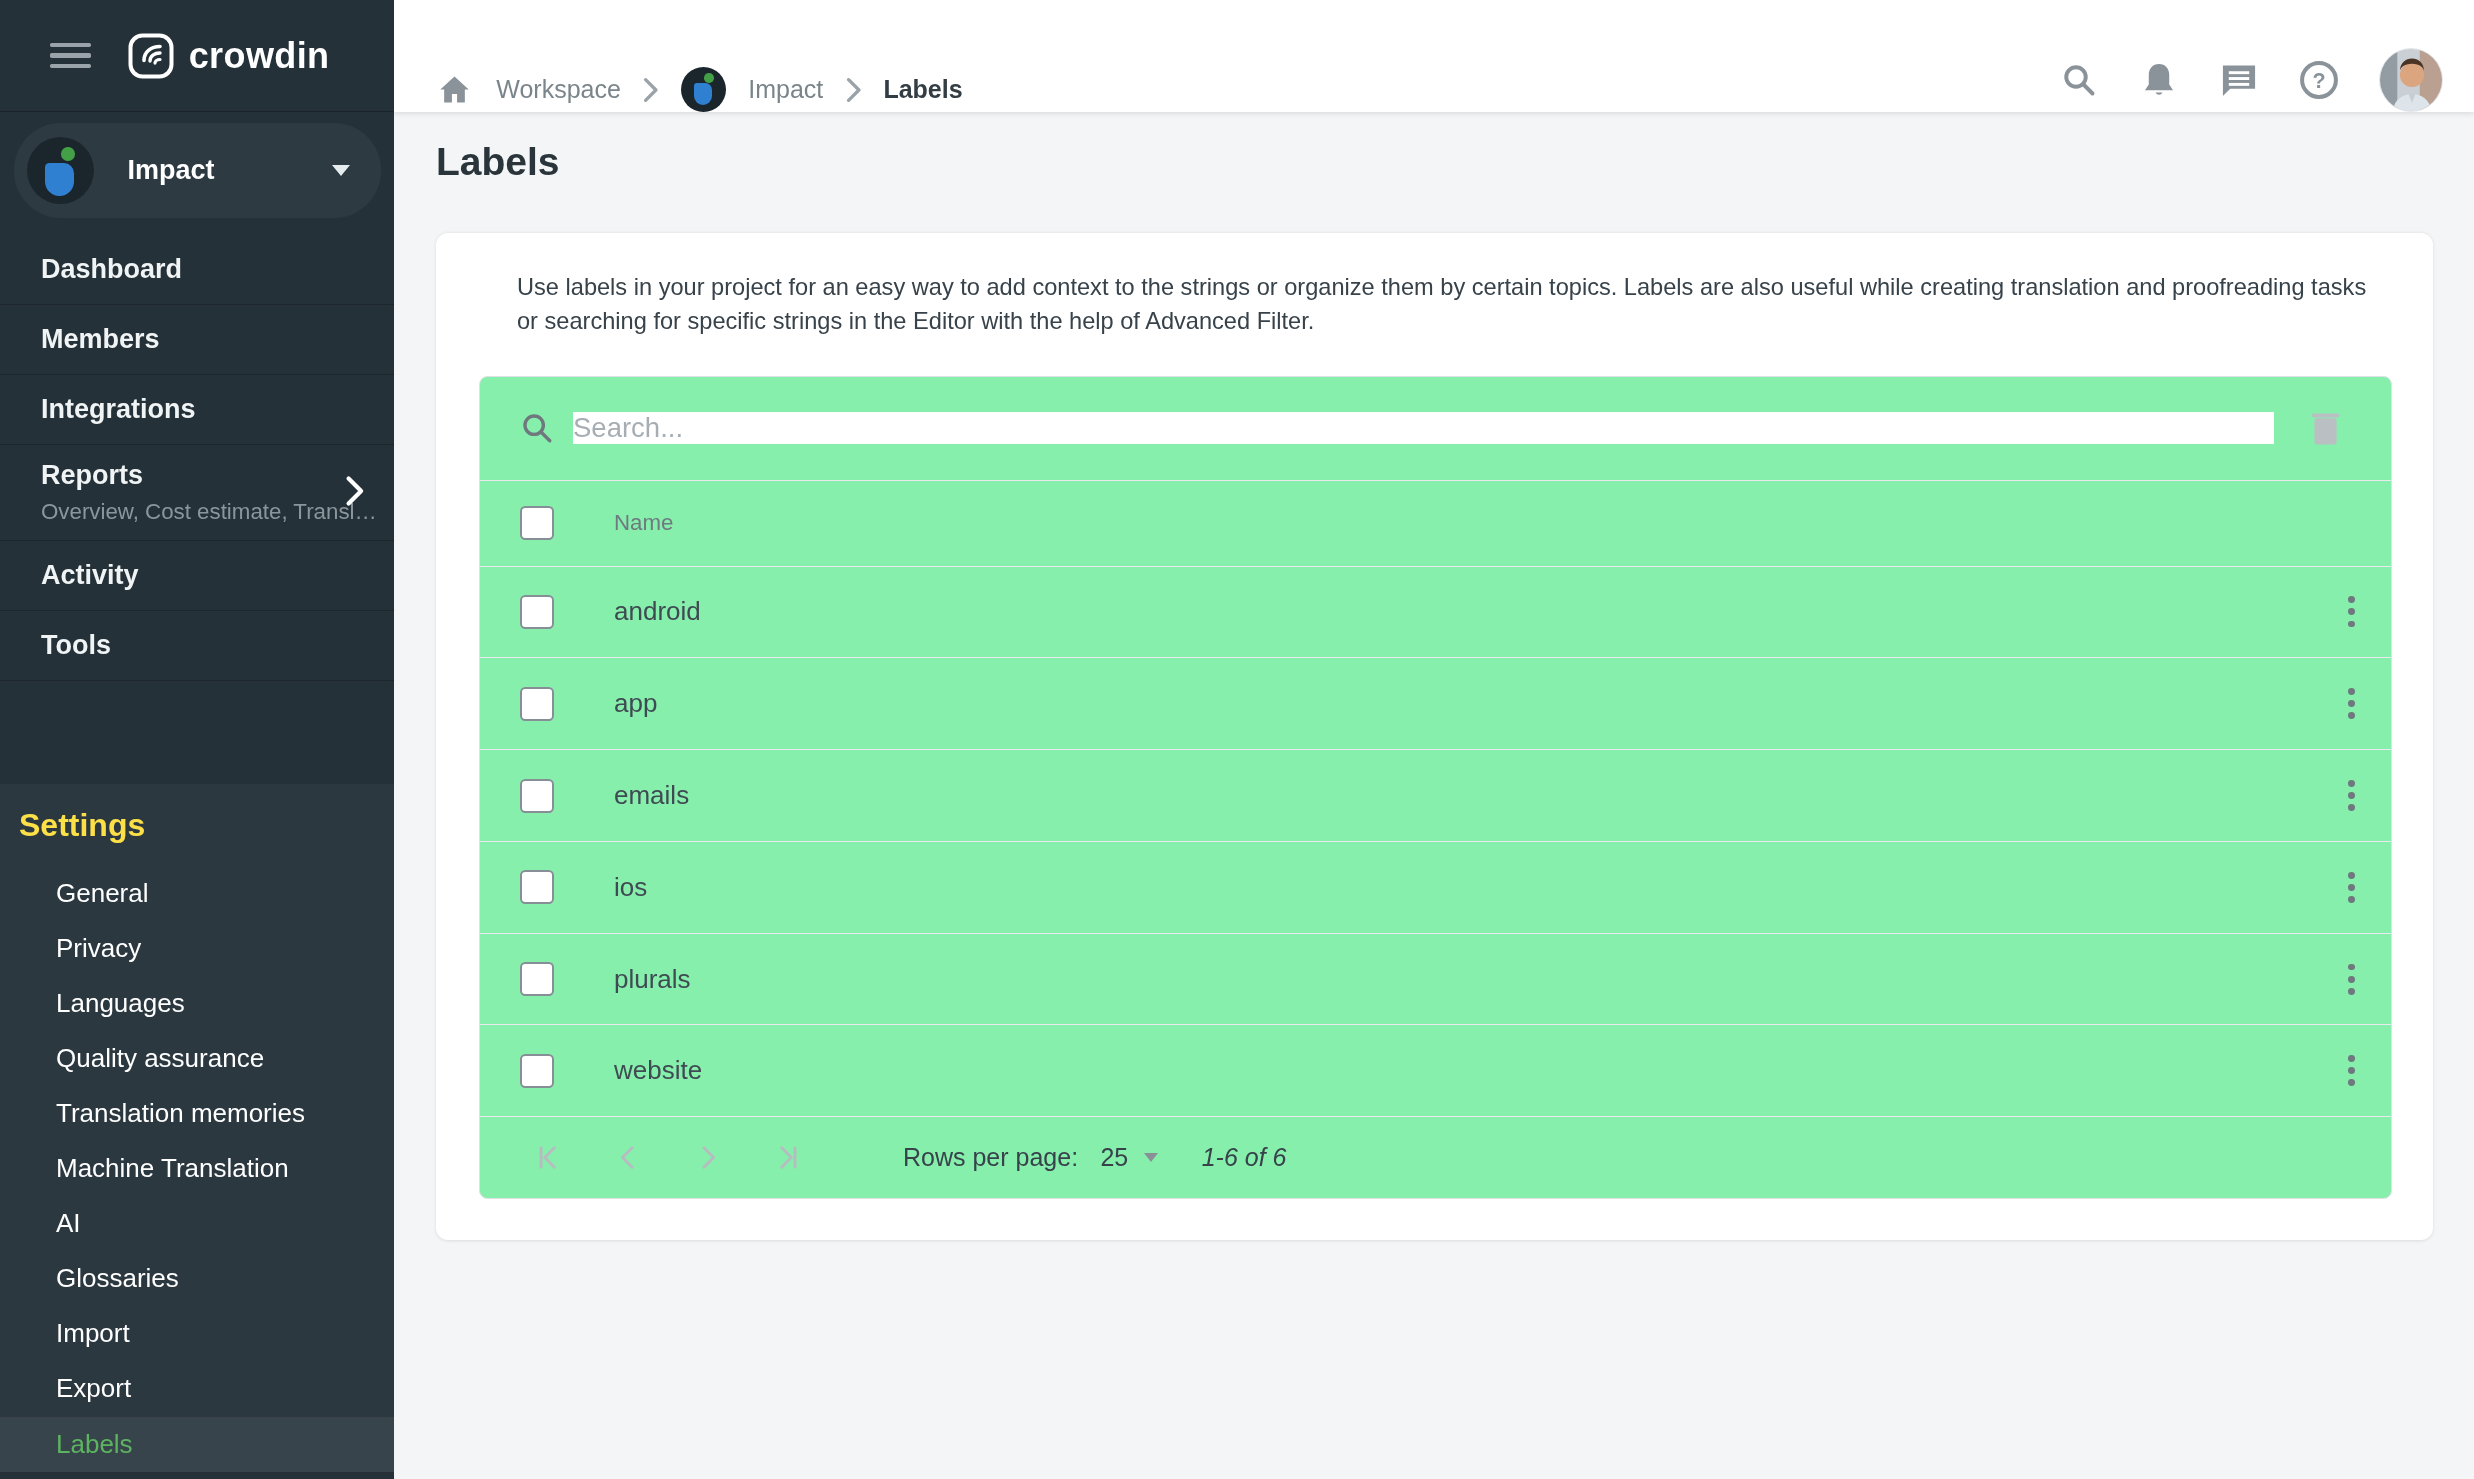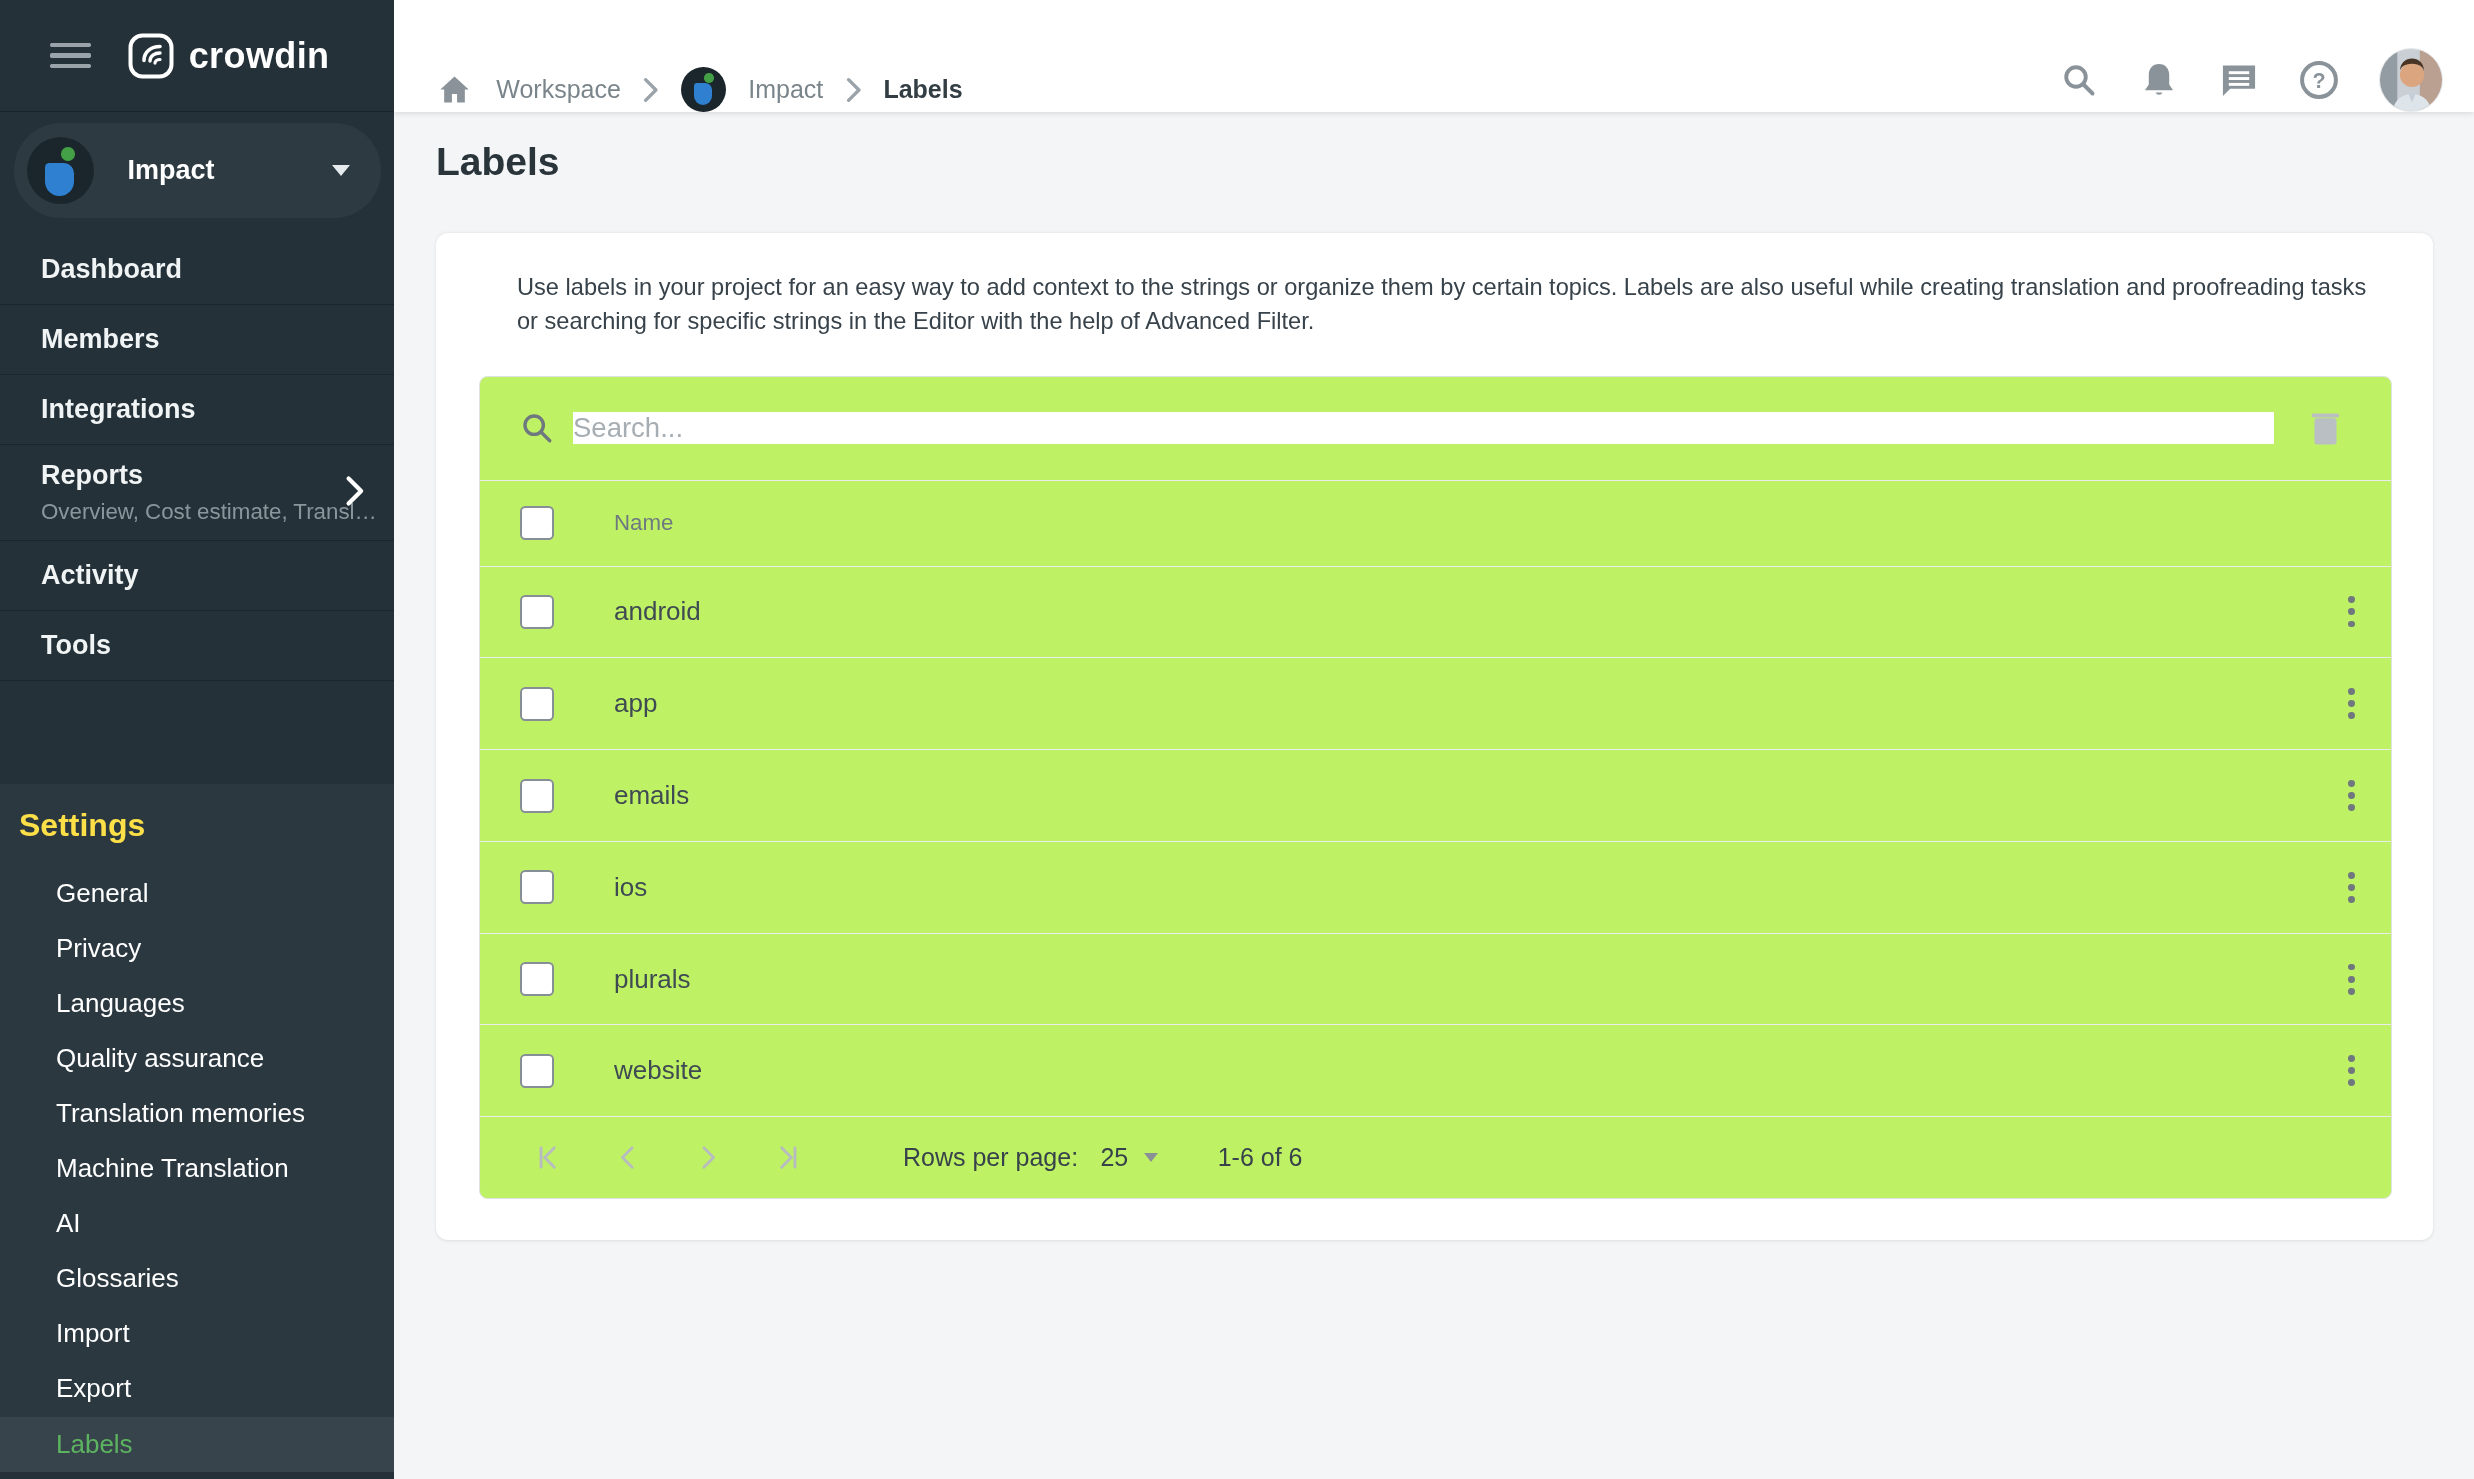--- a/index.html
+++ b/index.html
@@ -73,21 +73,21 @@
   .main { position:absolute; left:394px; top:112px; width:2080px; height:1368px;
           background:#f3f5f6; }
   .page-title { position:absolute; left:42px; top:27.5px; font-size:39px; font-weight:700;
                 color:#29343b; }
   .card { position:absolute; left:42px; top:121px; width:1997px; height:1007px;
           background:#fff; border-radius:12px; box-shadow:0 0.9px 3.4px rgba(0,0,0,.10); }
   .card-desc { position:absolute; left:81px; top:37px; width:1873px; font-size:23.6px;
                line-height:34px; color:#37424a; }
 
   .panel { position:absolute; left:43px; top:143px; width:1913px; height:823px;
-           border:1.7px solid #dfe2e4; border-radius:8.6px; background:#bef264; overflow:hidden;
+           border:1.7px solid #dfe2e4; border-radius:8.6px; background:#86efac; overflow:hidden;
            display:flex; flex-direction:column; }
   .search-row { height:103px; display:flex; align-items:center; padding:0 26px 0 40px; }
   .search-input { flex:1; border:none; outline:none; font-size:27.5px; color:#333e45;
                   margin-left:19px; font-family:"Liberation Sans", sans-serif; }
   .search-input::placeholder { color:#a7aeb3; }
   .create-btn { height:62px; padding:0 33px; background:#fff; border:1.7px solid #d8dcde;
                 border-radius:6.9px; font-size:24px; font-weight:700; letter-spacing:1.3px;
                 color:#2a343b; cursor:pointer; font-family:"Liberation Sans", sans-serif; }
   .trash-btn { margin-left:36px; margin-right:24px; background:none; border:none; cursor:pointer;
                display:flex; align-items:center; }
@@ -108,21 +108,21 @@
 
   .pagination { height:82px; display:flex; align-items:center; border-top:0.9px solid #e9ebed;
                 padding-left:52px; font-size:25px; color:#37424a; }
   .pg-btn { width:34px; height:34px; background:none; border:none; cursor:pointer;
             display:flex; align-items:center; justify-content:center; margin-right:45px; }
   .rpp-label { margin-left:55px; }
   .rpp-value { margin-left:22.3px; font-size:25px; color:#37424a; display:flex;
                align-items:center; gap:15.5px; cursor:pointer; }
   .rpp-caret { width:0; height:0; border-left:7.7px solid transparent;
                border-right:7.7px solid transparent; border-top:9.5px solid #8a9196; }
-  .pg-range { margin-left:60px; }
+  .pg-range { margin-left:44px;font-style:italic; }
 </style>
 </head>
 <body>
 
 <div class="app">
 
   <nav class="sidebar">
     <div class="sidebar-header">
       <div class="hamburger">
         <span></span>

